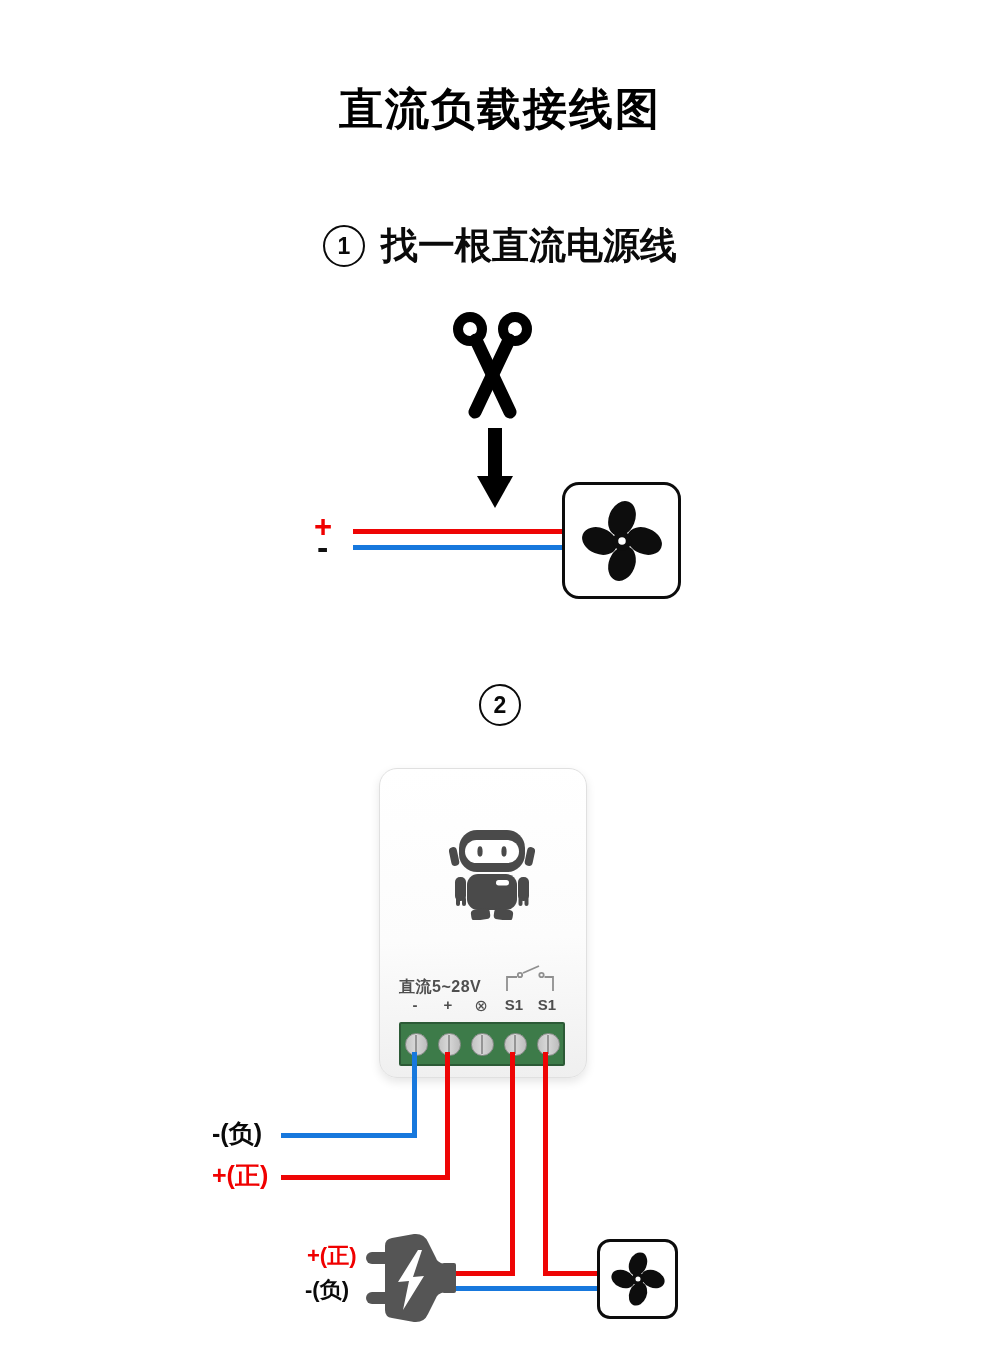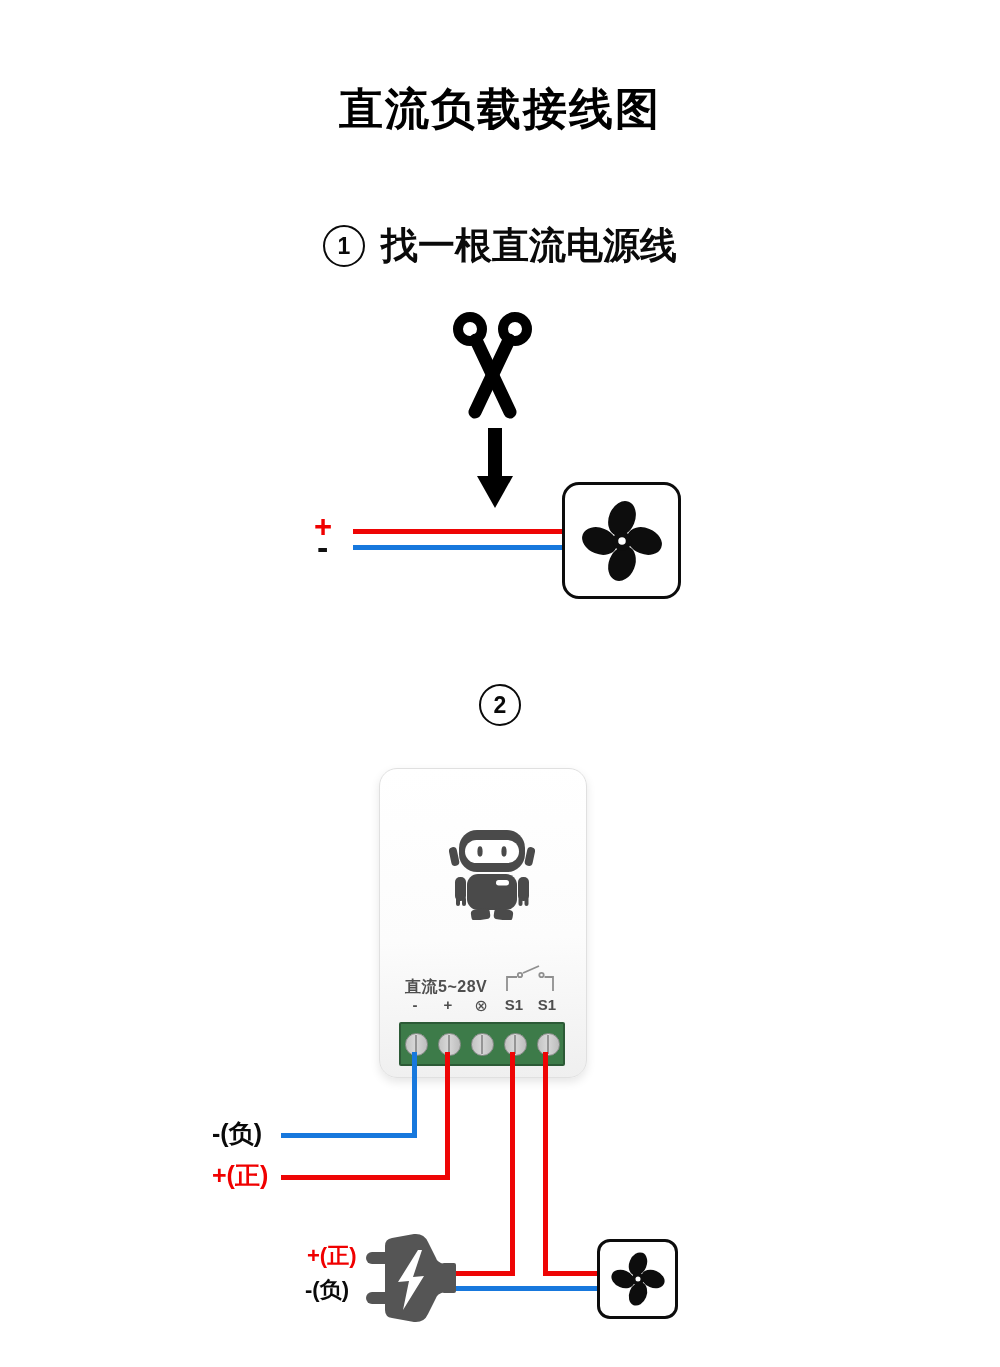--- a/index.html
+++ b/index.html
@@ -24,21 +24,21 @@
   .wire.red{background:var(--wire-red,#ee0505);}
   .wire.blue{background:var(--wire-blue,#1778dd);}
   .fanbox{background:#ffffff;border:3.5px solid #0c0c0c;border-radius:17px;display:flex;align-items:center;justify-content:center;box-sizing:border-box;}
   .fanbox1{left:562px;top:482px;width:119px;height:117px;}
   .fanbox2{left:597px;top:1239px;width:81px;height:80px;border-width:3px;border-radius:13px;}
   
   .device{left:379px;top:768px;width:206px;height:308px;border-radius:18px;
     background:linear-gradient(178deg,#ffffff 0%,#fcfcfc 55%,#efefef 100%);
     border:1px solid #e0e0e0;box-shadow:0 4px 10px rgba(0,0,0,0.10);}
   .device .robot{left:69px;top:55px;width:86px;height:96px;}
-  .voltage-label{left:19px;top:208px;font-size:16px;color:#4f4f4f;letter-spacing:0.5px;font-weight:bold;margin-left:6px;}
+  .voltage-label{left:19px;top:208px;font-size:16px;color:#4f4f4f;letter-spacing:0.5px;font-weight:bold;}
   .switch-symbol{left:124px;top:195px;width:52px;height:27px;}
   .tlabel{top:227px;width:36px;text-align:center;font-size:15px;color:#4e4e4e;font-weight:bold;line-height:1.2;}
   .tl0{left:17px;} .tl1{left:50px;} .tl2{left:83px;font-weight:normal;font-size:16px;} .tl3{left:116px;} .tl4{left:149px;}
   .tblock{left:19px;top:253px;width:166px;height:44px;background:var(--terminal-green,#3d7b49);
     border:2px solid var(--terminal-green-border,#2c5a36);box-sizing:border-box;border-radius:2px;}
   .screw{position:absolute;top:9px;width:23px;height:23px;border-radius:50%;
     background:linear-gradient(90deg,#c3c3c3,#d8d8d8 45%,#bdbdbd);border:1px solid #8f8f8f;box-sizing:border-box;}
   .screw::after{content:"";position:absolute;left:9.5px;top:1px;width:2px;height:19px;background:#959595;}
   .sc0{left:3.8px;} .sc1{left:36.8px;} .sc2{left:69.8px;} .sc3{left:102.8px;} .sc4{left:135.8px;}
   

